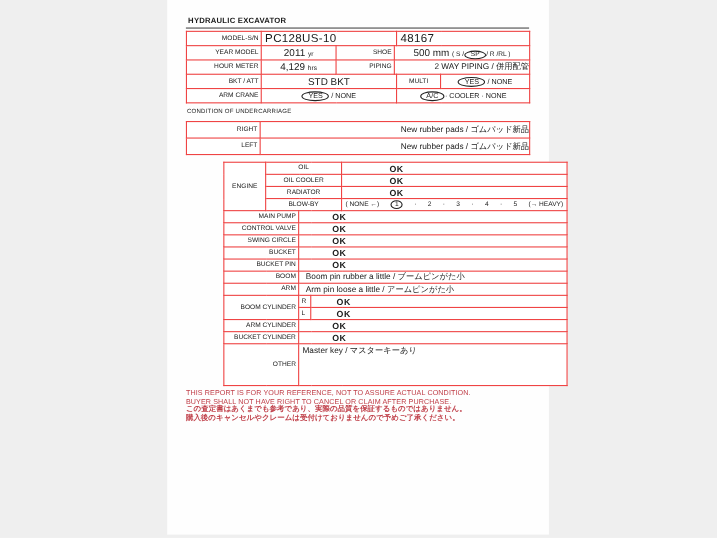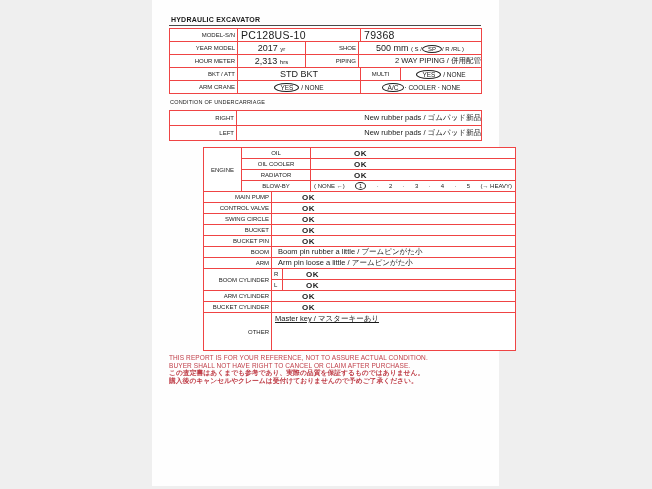--- a/index.html
+++ b/index.html
@@ -27,21 +27,21 @@
   .midc  { font-size:9px; text-align:center; }
   .unit  { font-size:6px; }
   .parenthetical { font-size:6px; }
   .seven { font-size:7.5px; text-align:right; }
   .yn    { font-size:6.5px; text-align:center; }
   .okc   { font-size:8px; font-weight:600; padding-left:30px; letter-spacing:.5px; }
   .ok-eng{ padding-left:43px; }
   .ok-rl { padding-left:23px; }
   .phrase{ font-size:7.5px; padding-left:6px; }
   .rl    { font-size:6px; padding-left:2px; }
-  .top   { vertical-align:top;text-decoration:underline; }
+  .top   { vertical-align:top; }
   .circle{ display:inline-block; border:1px solid #222; border-radius:50%; padding:0 5px; }
   .blowwrap { display:flex; justify-content:space-between; align-items:center; font-size:6px; padding:0 3px; }
   .blowwrap .circle { padding:0 3px; }
 
   .sec-title { position:absolute; left:18px; top:99px; font-size:5.5px; color:#1a1a1a; letter-spacing:.2px; }
 
   .disclaimer { position:absolute; left:17px; top:354px; width:325px; }
   .disclaimer div { line-height:7.6px; white-space:nowrap; }
   .dis-en { font-size:6.5px; letter-spacing:.1px; }
   .dis-jp { font-size:6.8px; font-weight:600; }
@@ -60,31 +60,31 @@
           <col style="width:68px">
           <col style="width:53px">
           <col style="width:2px">
           <col style="width:40px">
           <col style="width:81px">
         </colgroup>
       <tbody>
           <tr>
         <td class="lab">MODEL-S/N</td>
         <td class="big" colspan="3">PC128US-10</td>
-        <td class="big" colspan="2">79368</td>
+        <td class="big" colspan="2">48167</td>
       </tr>
       <tr>
         <td class="lab">YEAR MODEL</td>
-        <td class="midc"><span>2017</span> <span class="unit">yr</span></td>
+        <td class="midc"><span>2011</span> <span class="unit">yr</span></td>
         <td class="lab">SHOE</td>
         <td class="midc" colspan="3"><span>500 mm</span> <span class="parenthetical">( S /</span><span class="circle parenthetical">SP</span><span class="parenthetical">/ R /RL )</span></td>
       </tr>
       <tr>
         <td class="lab">HOUR METER</td>
-        <td class="midc"><span>2,313</span> <span class="unit">hrs</span></td>
+        <td class="midc"><span>4,129</span> <span class="unit">hrs</span></td>
         <td class="lab">PIPING</td>
         <td class="seven" colspan="3">2 WAY PIPING / 併用配管</td>
       </tr>
       <tr>
         <td class="lab">BKT / ATT</td>
         <td class="midc" colspan="3">STD BKT</td>
         <td class="labc">MULTI</td>
         <td class="yn"><span class="circle">YES</span> <span>/  NONE</span></td>
       </tr>
       <tr>

